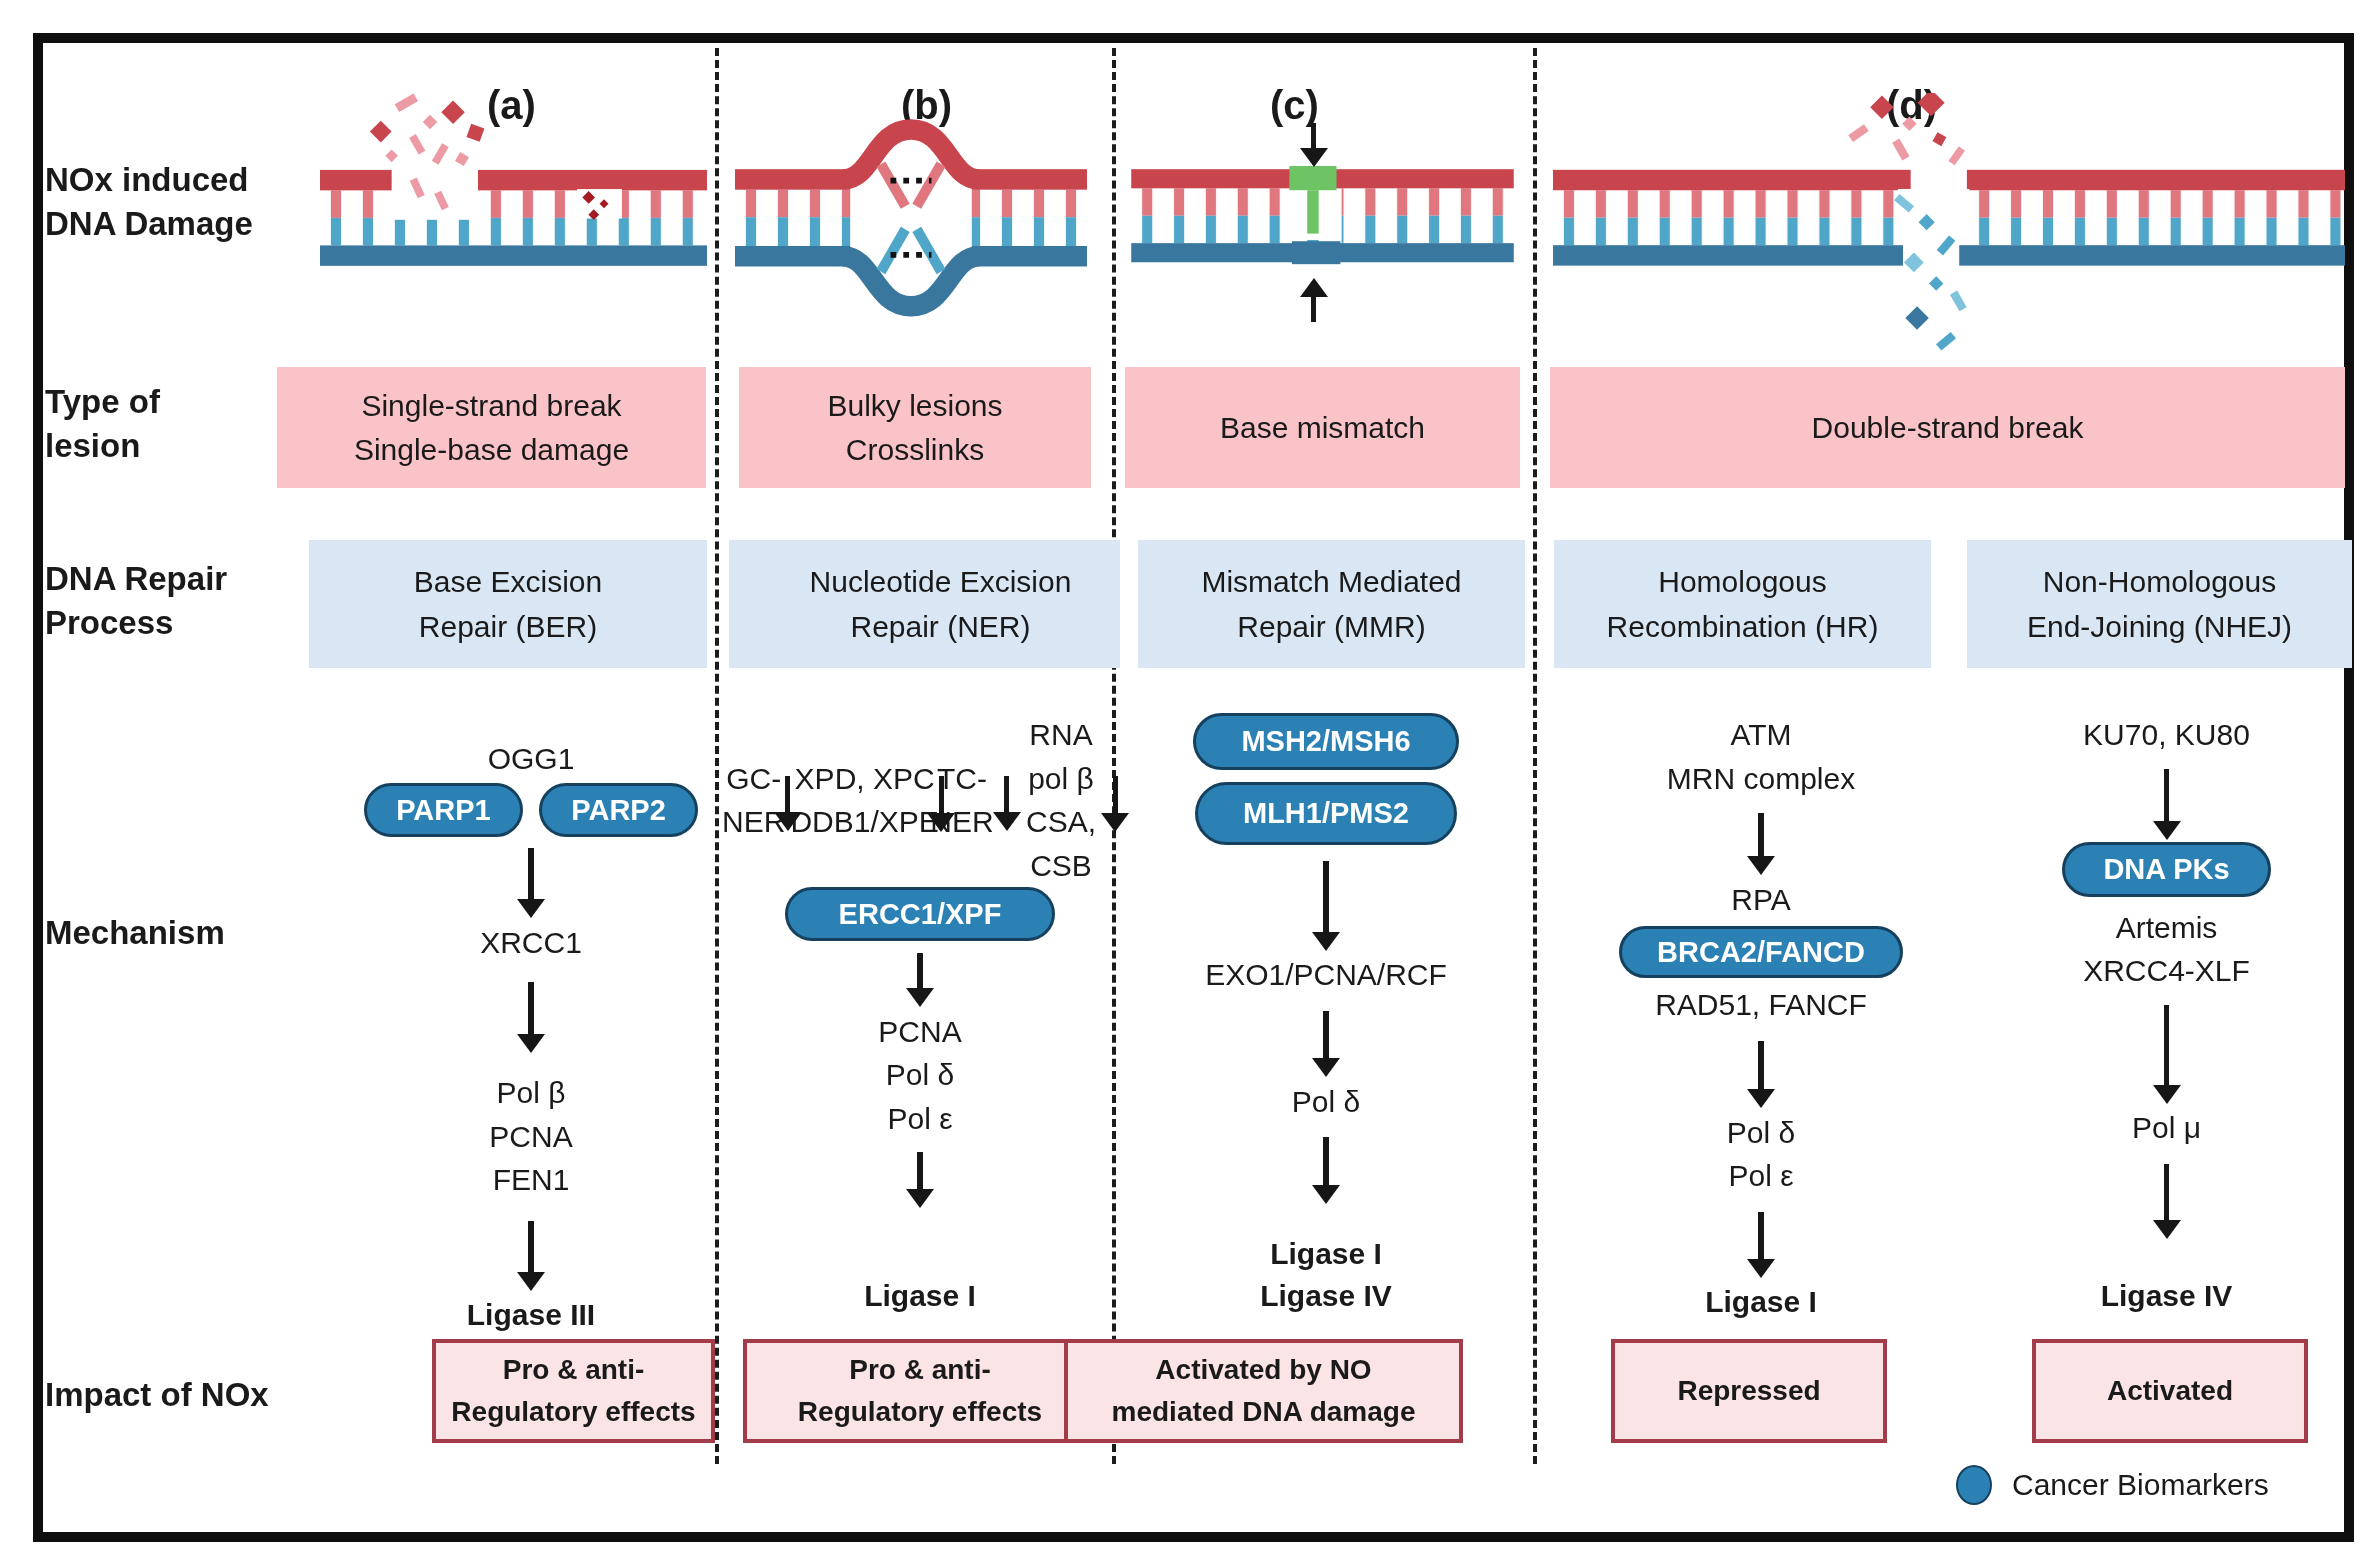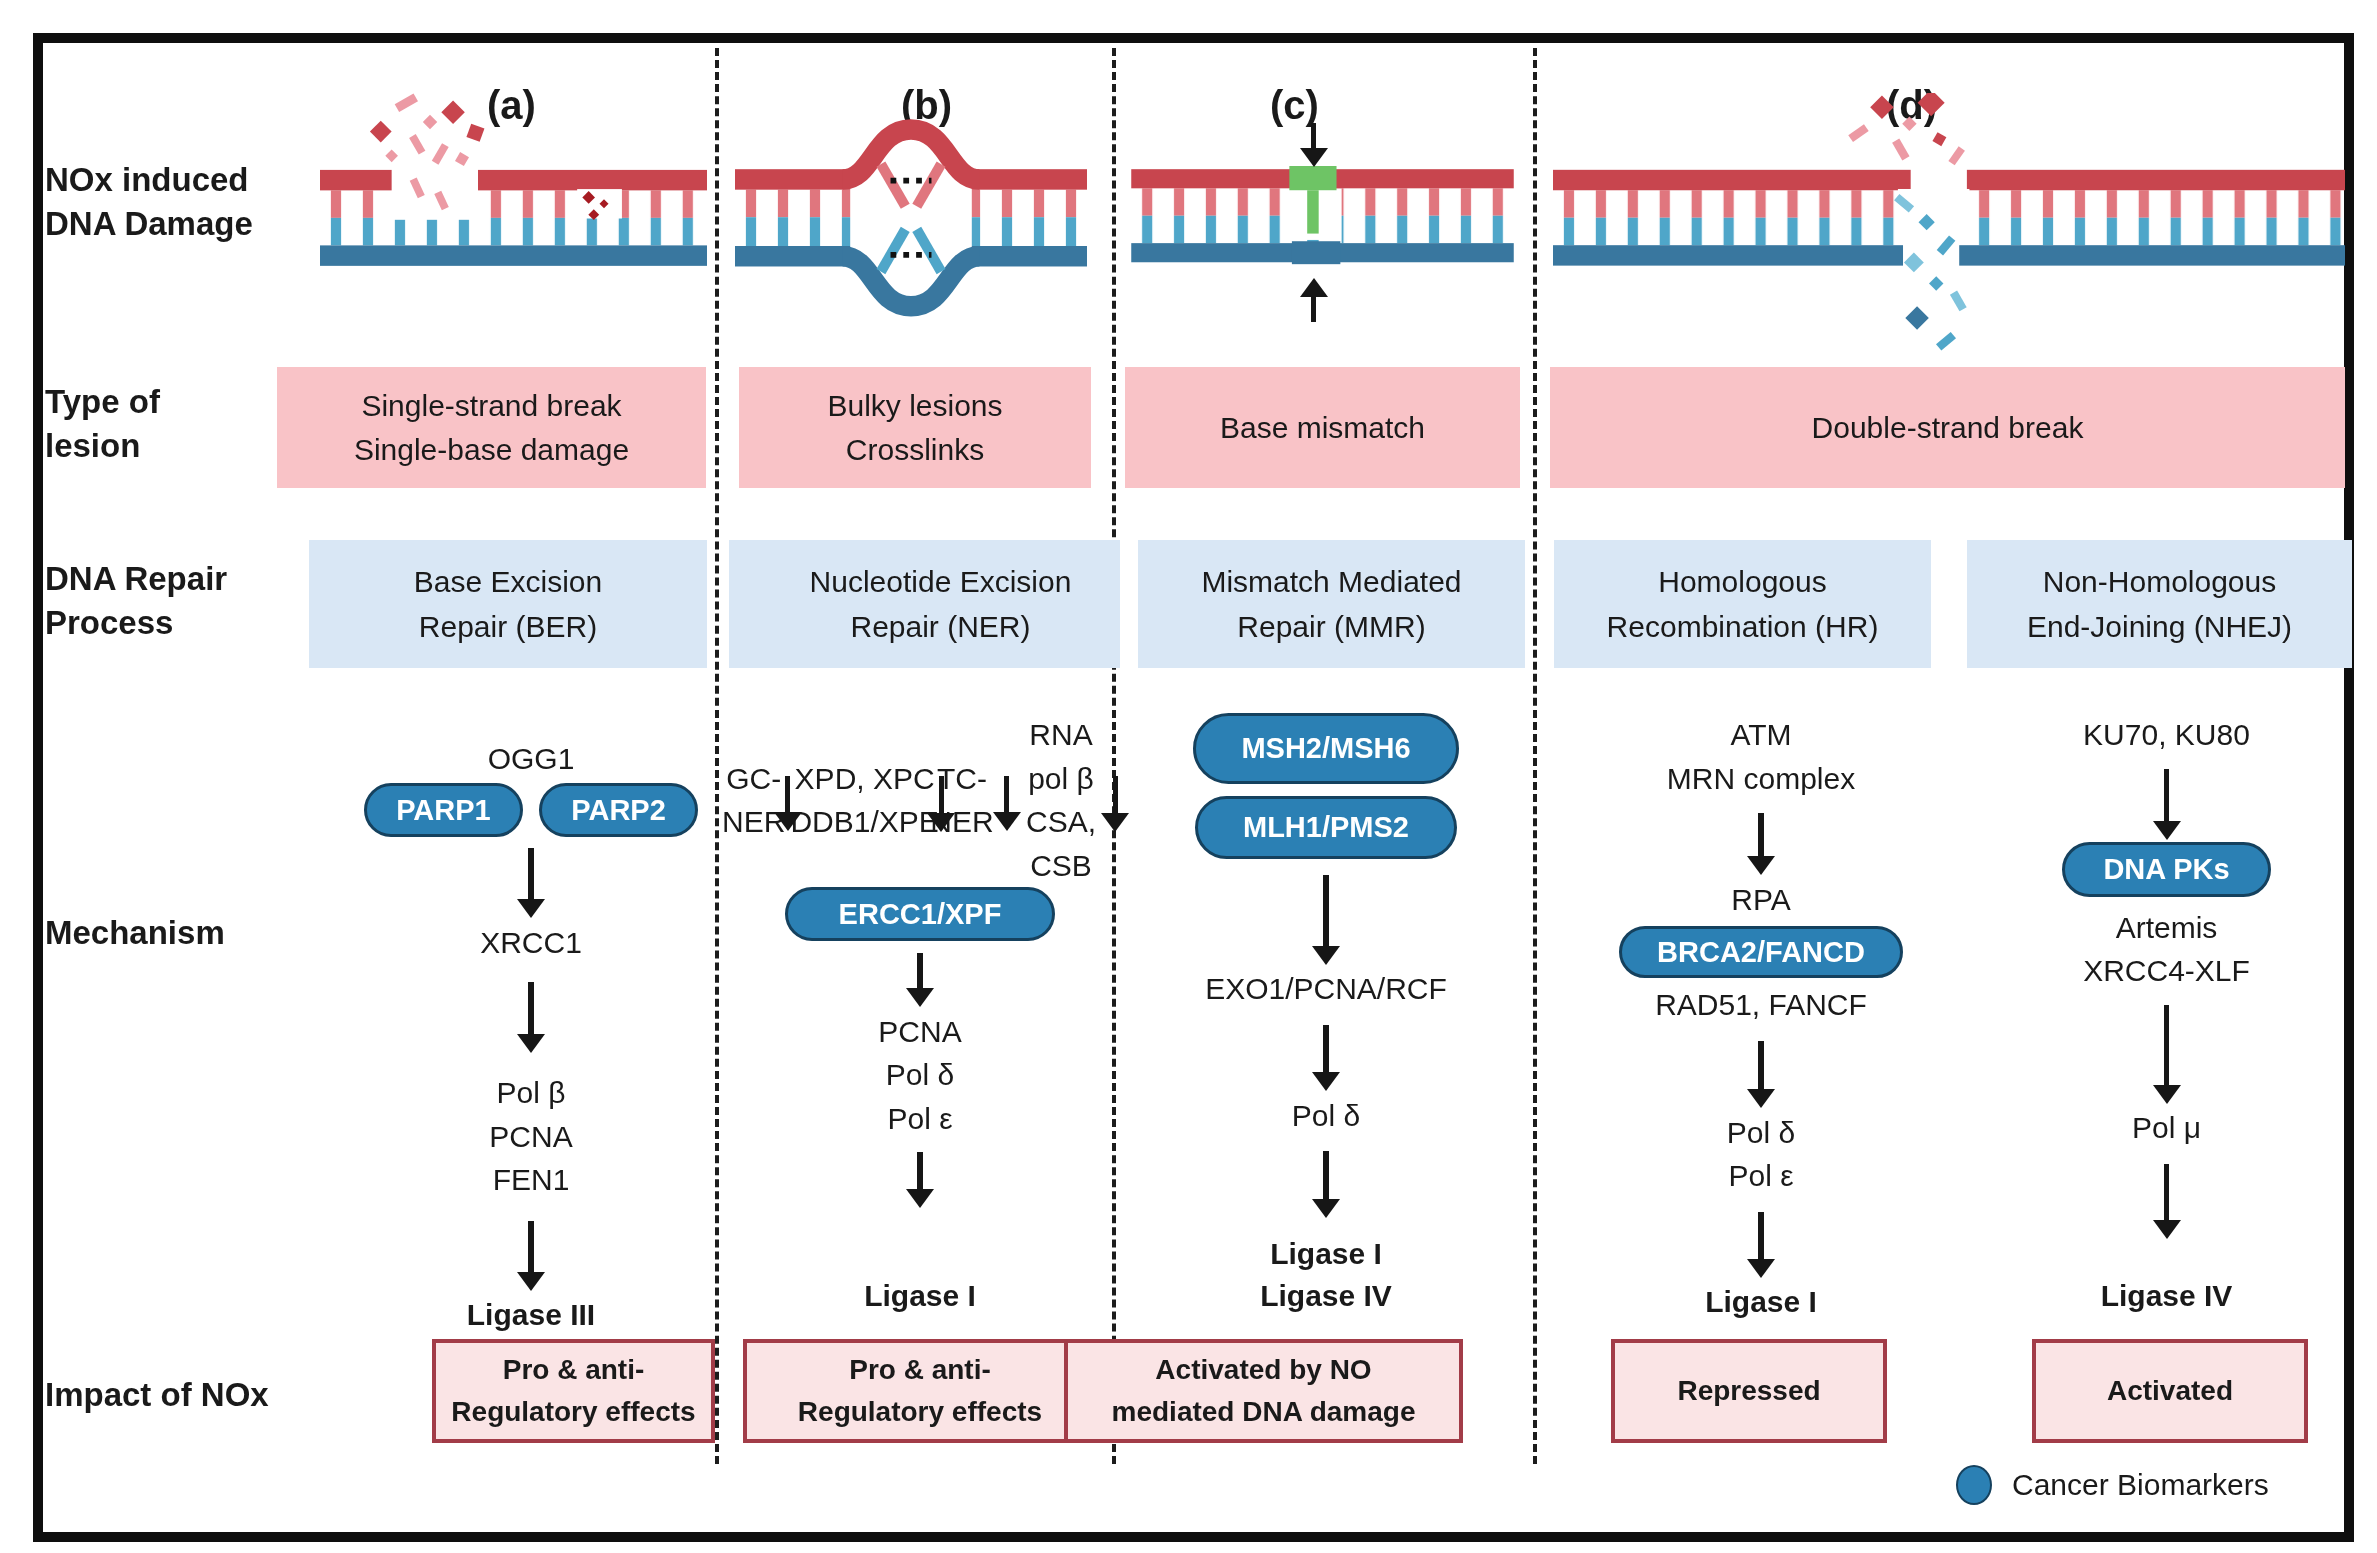--- a/index.html
+++ b/index.html
@@ -201,21 +201,21 @@
     <span class="pill" style="padding:7.7px 51px;">ERCC1/XPF</span>
     <div class="arr mb" style="height:38px;margin-top:11.5px;"></div>
     <div class="mtext pre">PCNA
 Pol δ
 Pol ε</div>
     <div class="arr mb" style="height:40px;margin-top:11.5px;"></div>
     <div class="ligase">Ligase I</div>
   </div>
 
   <div class="mechcol" style="left:1128px;width:396px;">
-    <span class="pill" style="padding:16px 45px;">MSH2/MSH6</span>
+    <span class="pill" style="padding:9px 45px;">MSH2/MSH6</span>
     <span class="pill" style="padding:12px 45px;margin-top:11.5px;">MLH1/PMS2</span>
     <div class="arr mb" style="height:73px;margin-top:16.6px;"></div>
     <div class="mtext">EXO1/PCNA/RCF</div>
     <div class="arr mb" style="height:50px;margin-top:14px;"></div>
     <div class="mtext">Pol δ</div>
     <div class="arr mb" style="height:50px;margin-top:14px;"></div>
     <div class="ligase pre">Ligase I
 Ligase IV</div>
   </div>
 

